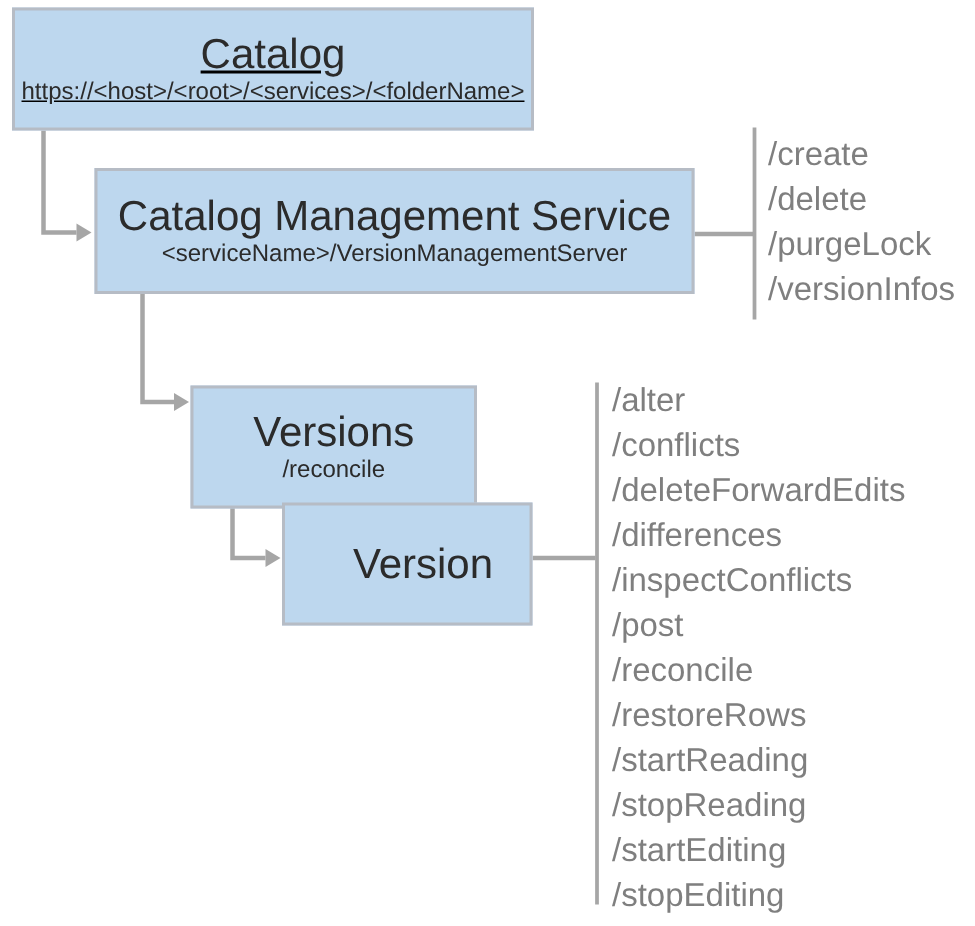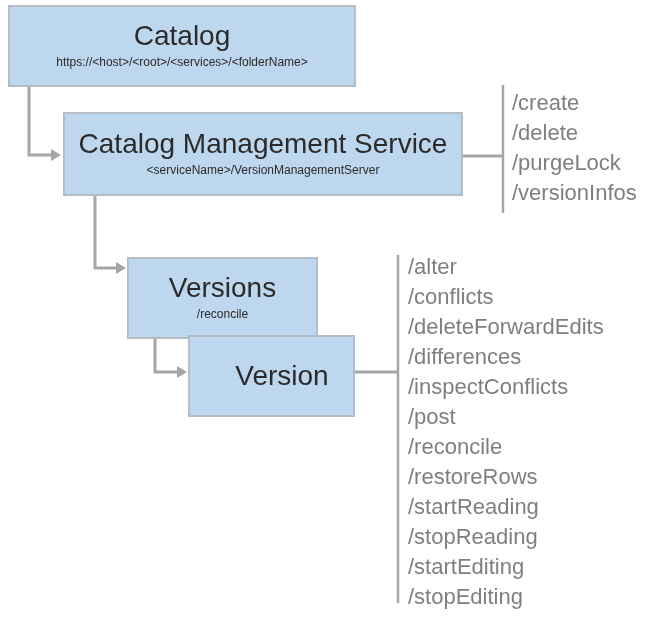--- a/index.html
+++ b/index.html
@@ -47,21 +47,21 @@
     text-align: center;
   }
   .node-title {
     color: var(--title-text, #2b2b2b);
     font-size: 28px;
     line-height: 32px;
     white-space: nowrap;
   }
   .node-subtitle {
     color: var(--title-text, #2b2b2b);
-    font-size: 12px;
+    font-size: 16px;
     line-height: 20px;
     white-space: nowrap;
   }
   .ops-list {
     position: absolute;
     color: var(--operation-text, #7f7f7f);
     font-size: 22px;
   }
   .ops-item {
     line-height: 30px;
@@ -84,21 +84,21 @@
     <path class="connector" d="M95 196 V268 H116"></path>
     <polygon class="arrow-head" points="116,262 126,268 116,274"></polygon>
 
     <path class="connector" d="M155 307 V372 H177"></path>
     <polygon class="arrow-head" points="177,366 187,372 177,378"></polygon>
 
     <path class="connector" d="M355 372 H397"></path>
     <path class="ops-bar" d="M398 255 V603"></path>
   </svg>
 
-  <div class="node" style="left:8px; top:5px; width:348px; height:82px;">
+  <div class="node" style="left:8px; top:5px; width:348px; height:82px;text-decoration:underline;">
     <div class="node-title">Catalog</div>
     <div class="node-subtitle">https://&lt;host&gt;/&lt;root&gt;/&lt;services&gt;/&lt;folderName&gt;</div>
   </div>
 
   <div class="node" style="left:63px; top:112px; width:400px; height:84px;">
     <div class="node-title">Catalog Management Service</div>
     <div class="node-subtitle">&lt;serviceName&gt;/VersionManagementServer</div>
   </div>
 
   <div class="node" style="left:127px; top:225px; width:191px; height:82px;margin-top:32px;">

